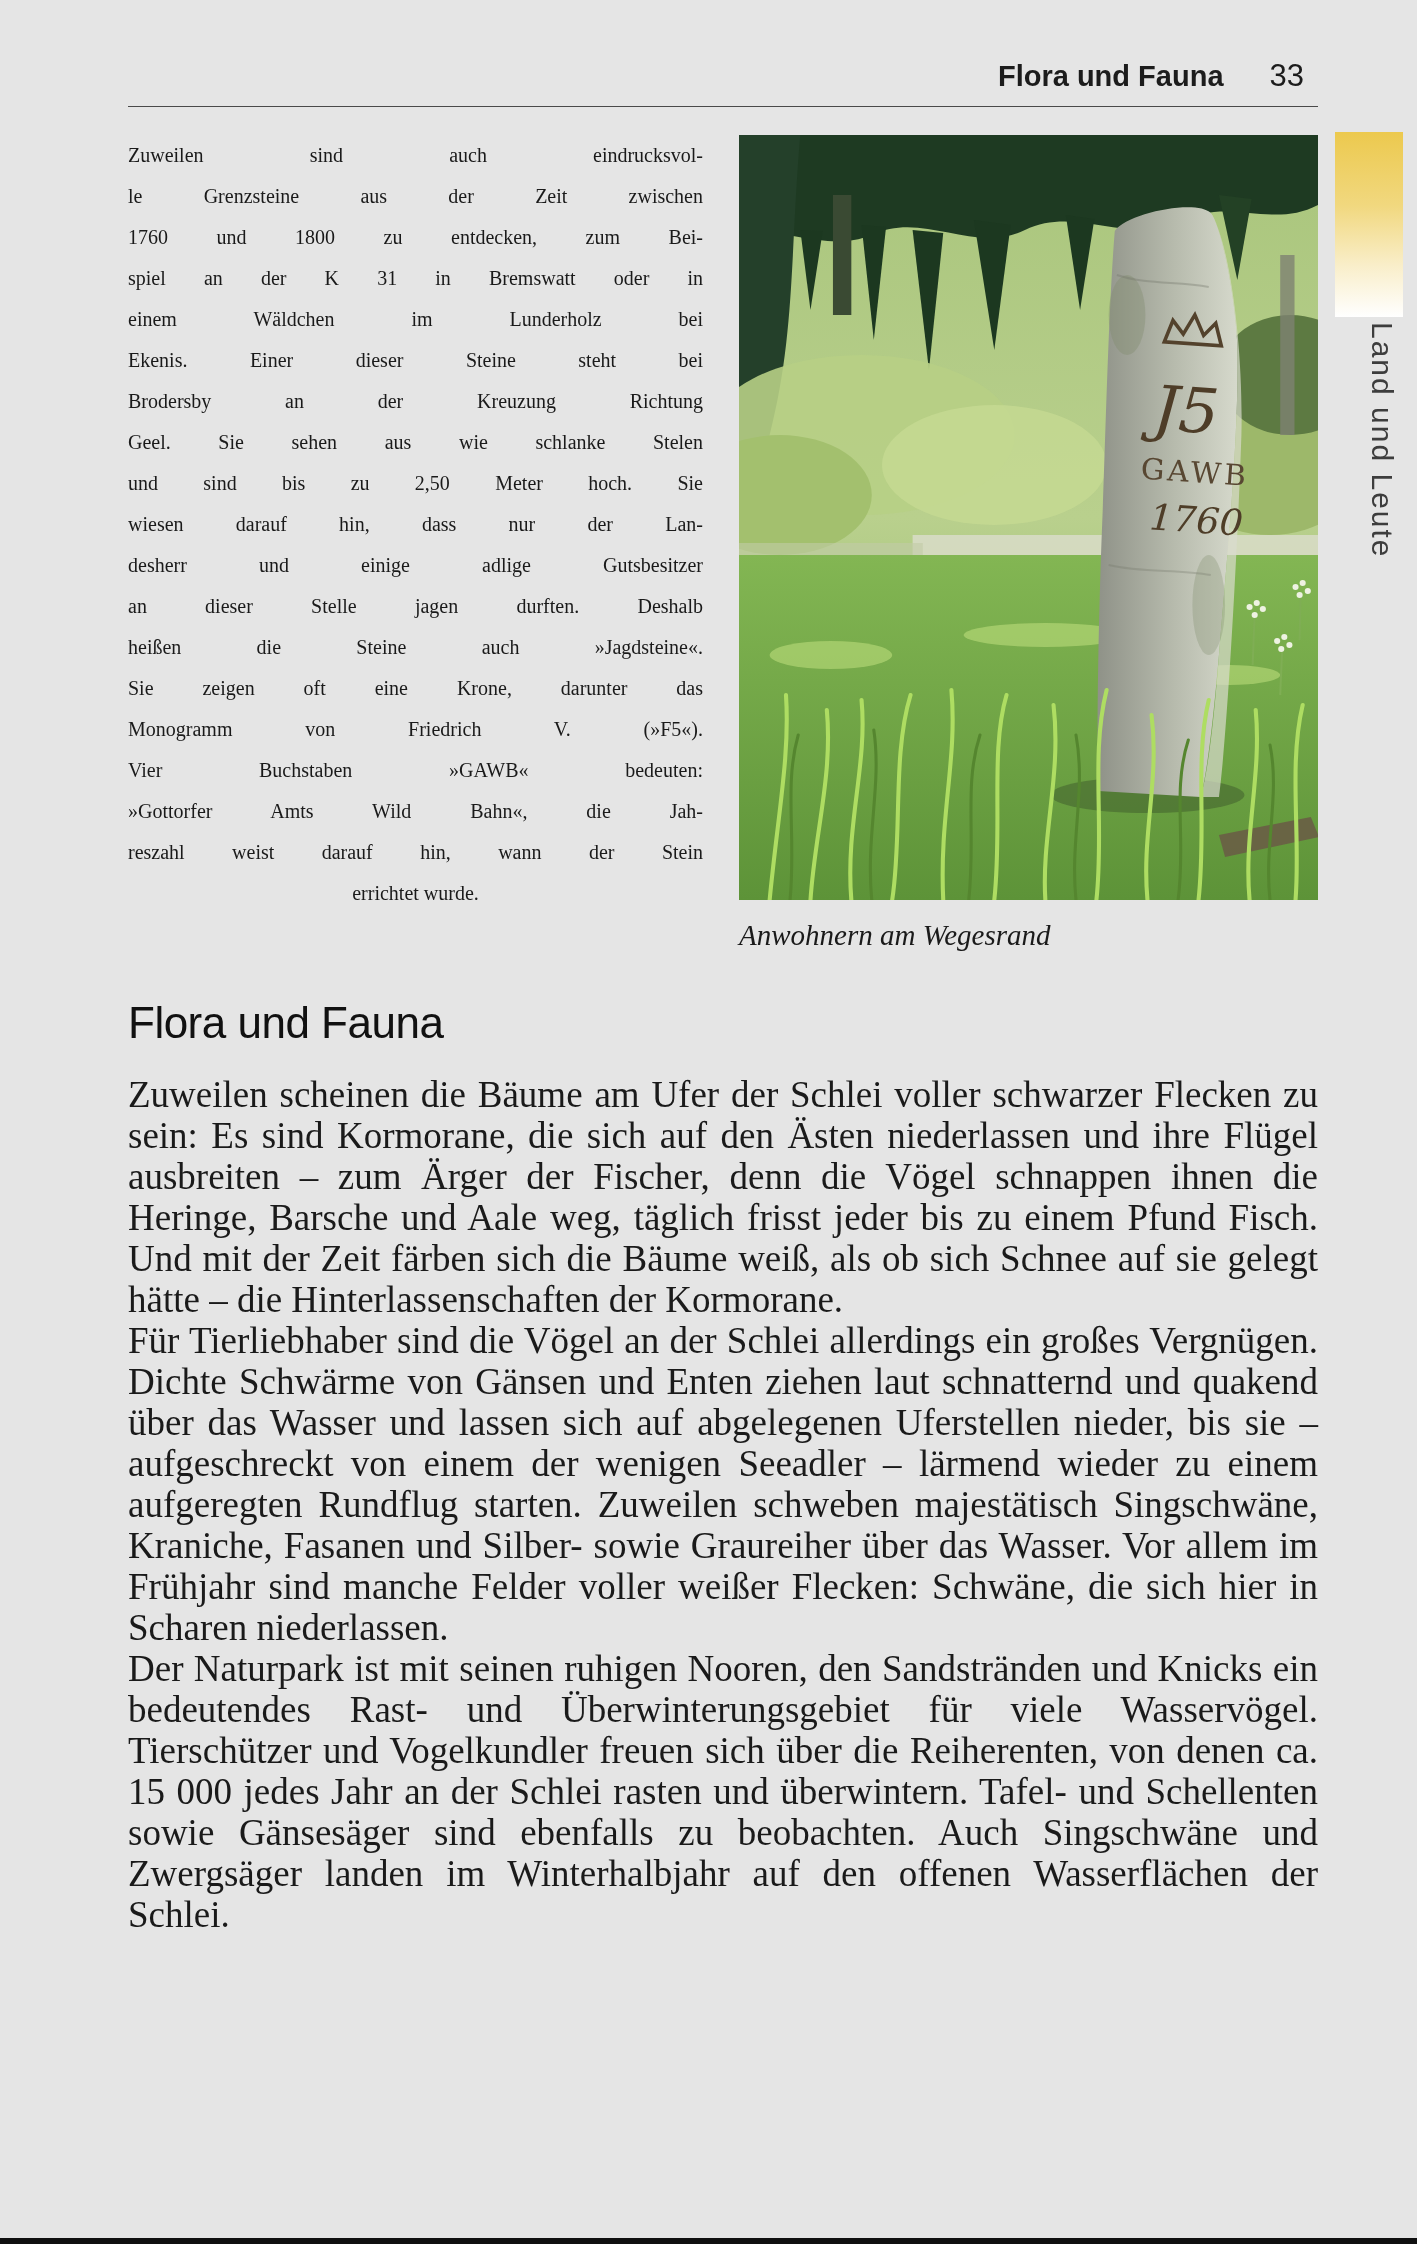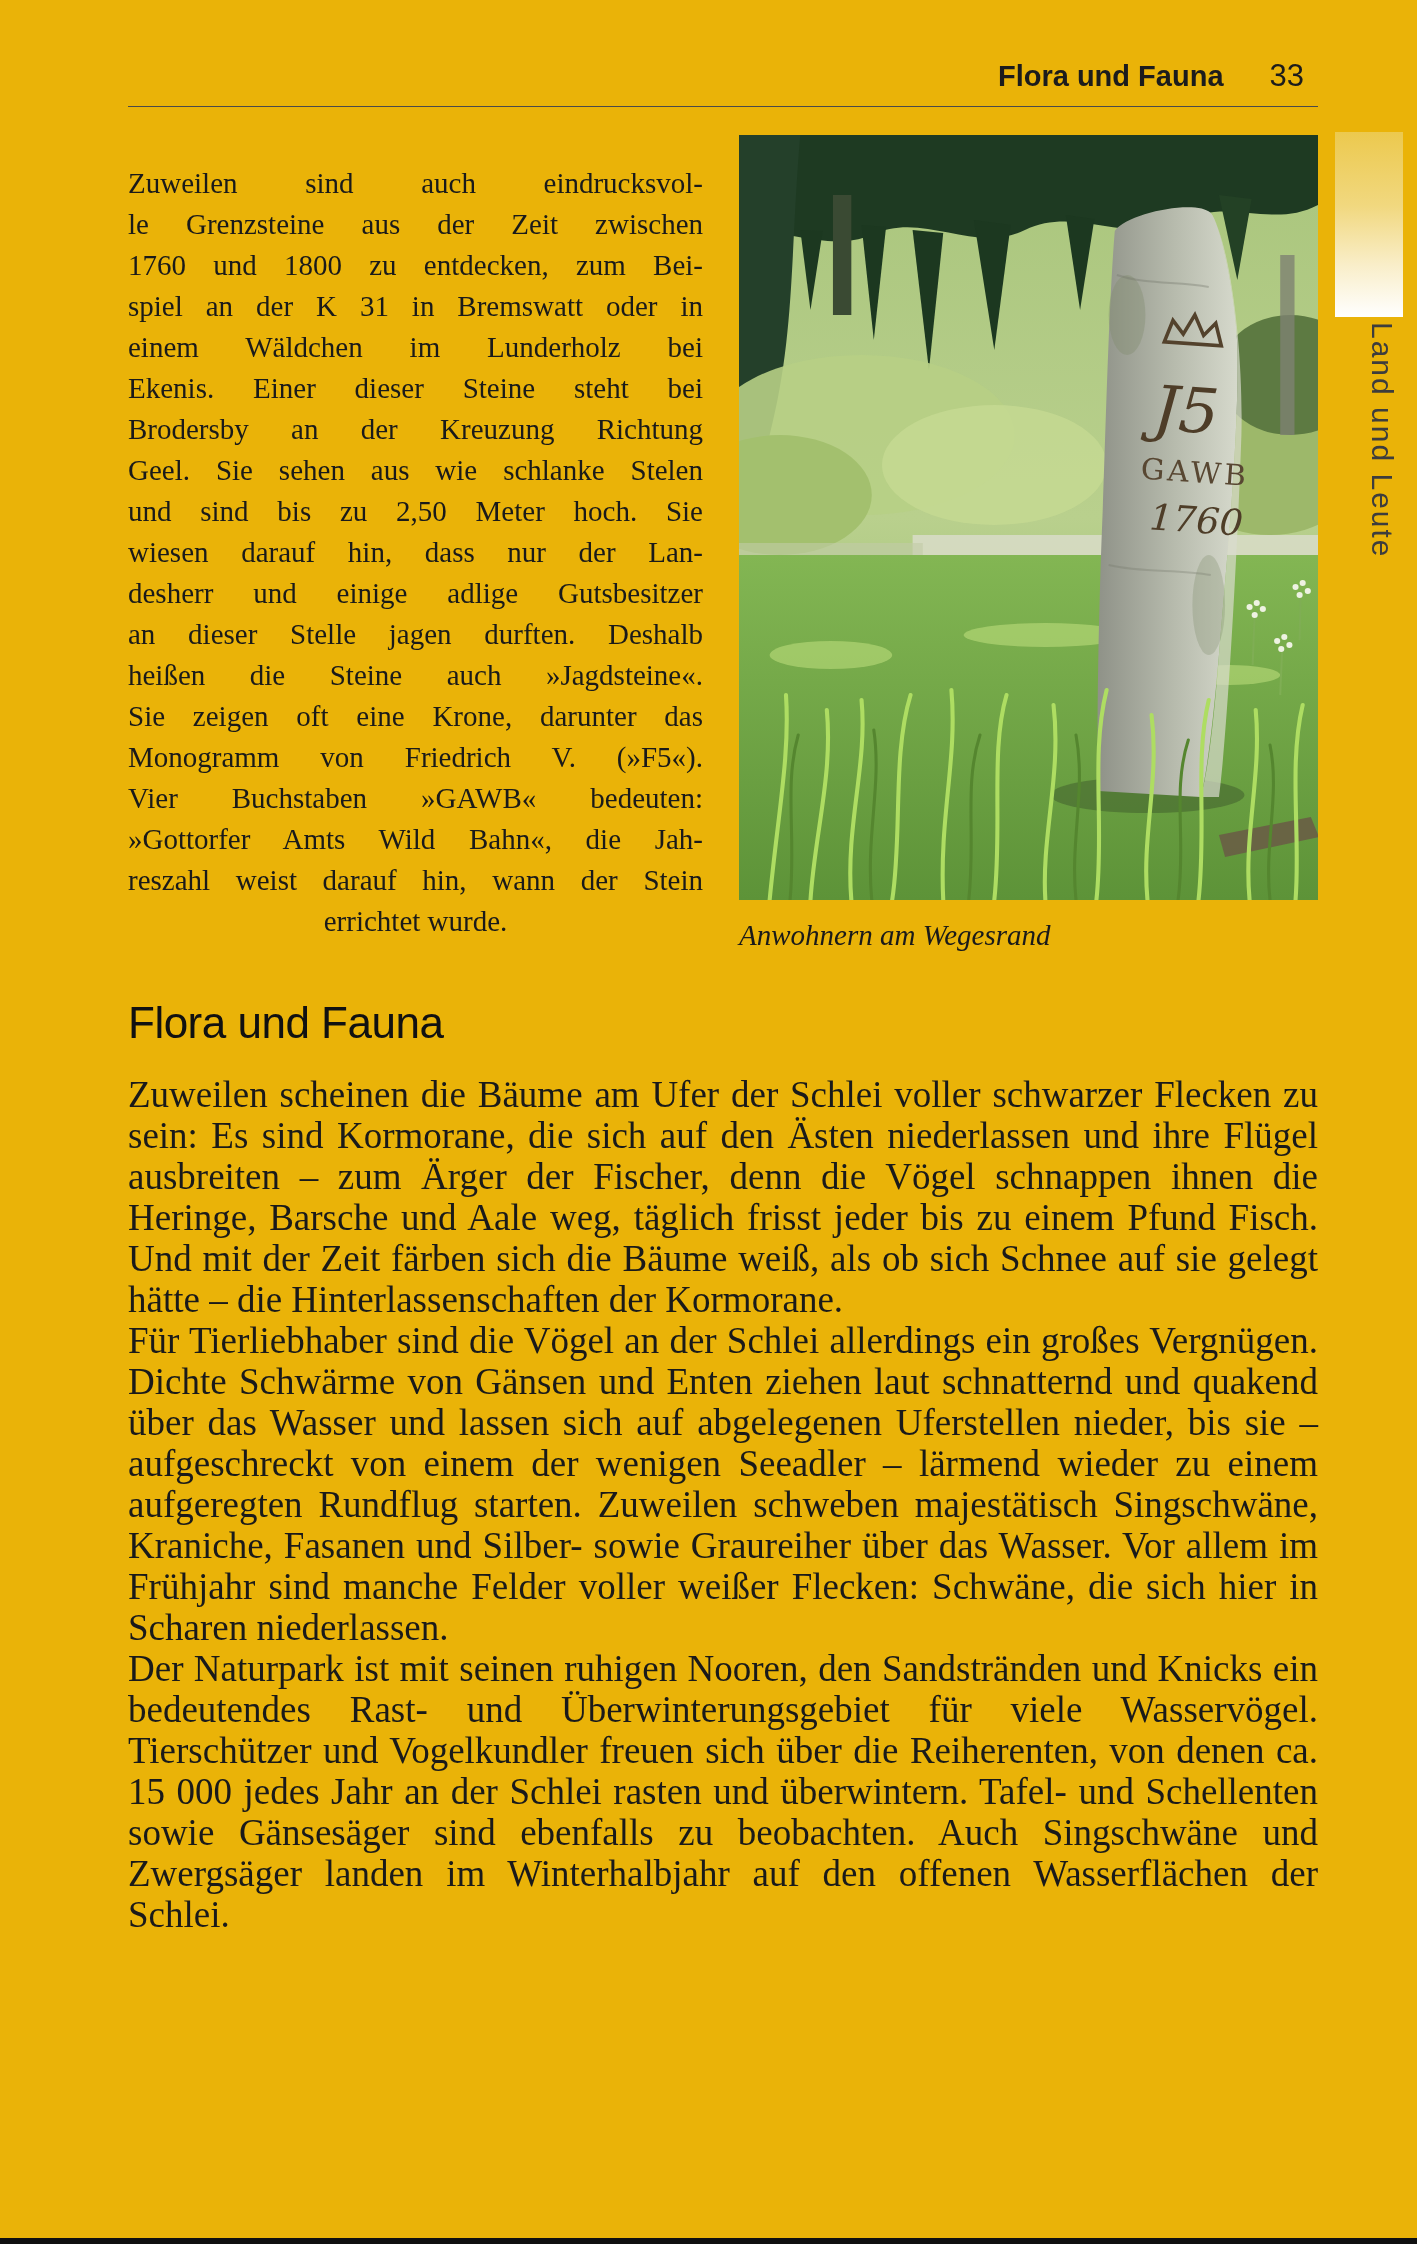--- a/index.html
+++ b/index.html
@@ -1,19 +1,19 @@
 <!DOCTYPE html>
 <html><head>
 <meta charset="utf-8">
 <style>
   html,body{margin:0;padding:0;background:#ffffff;}
   .page{
     position:relative;
     width:1417px;height:2244px;
-    background:#eab308;
+    background:#e5e5e5;
     overflow:hidden;
     font-family:"Liberation Serif", serif;
     color:#1a1a1a;
   }
   
   .running-head{
     position:absolute;top:58px;left:128px;width:1190px;
     display:flex;justify-content:flex-end;align-items:baseline;gap:46px;
     padding-right:14px;box-sizing:border-box;
     font-family:"Liberation Sans", sans-serif;
@@ -32,21 +32,21 @@
   .margin-tab{
     position:absolute;top:322px;right:18px;
     writing-mode:vertical-rl;
     font-family:"Liberation Sans", sans-serif;
     font-size:30px;font-weight:400;color:#3d3d3d;letter-spacing:2px;
     white-space:nowrap;
   }
   
   .content{position:absolute;top:135px;left:128px;width:1190px;}
   .top-area{display:flex;}
-  .left-col{width:575px;margin-right:36px;flex:none;font-size:29px;line-height:41px;margin-top:28px;}
+  .left-col{width:575px;margin-right:36px;flex:none;font-size:20px;line-height:41px;}
   .col-lines{
     white-space:pre-line;
     text-align:justify;
     text-align-last:justify;
   }
   .col-last{text-align:center;}
   figure.photo{margin:0;width:579px;flex:none;}
   figure.photo svg{display:block;}
   figcaption{
     margin-top:18px;

